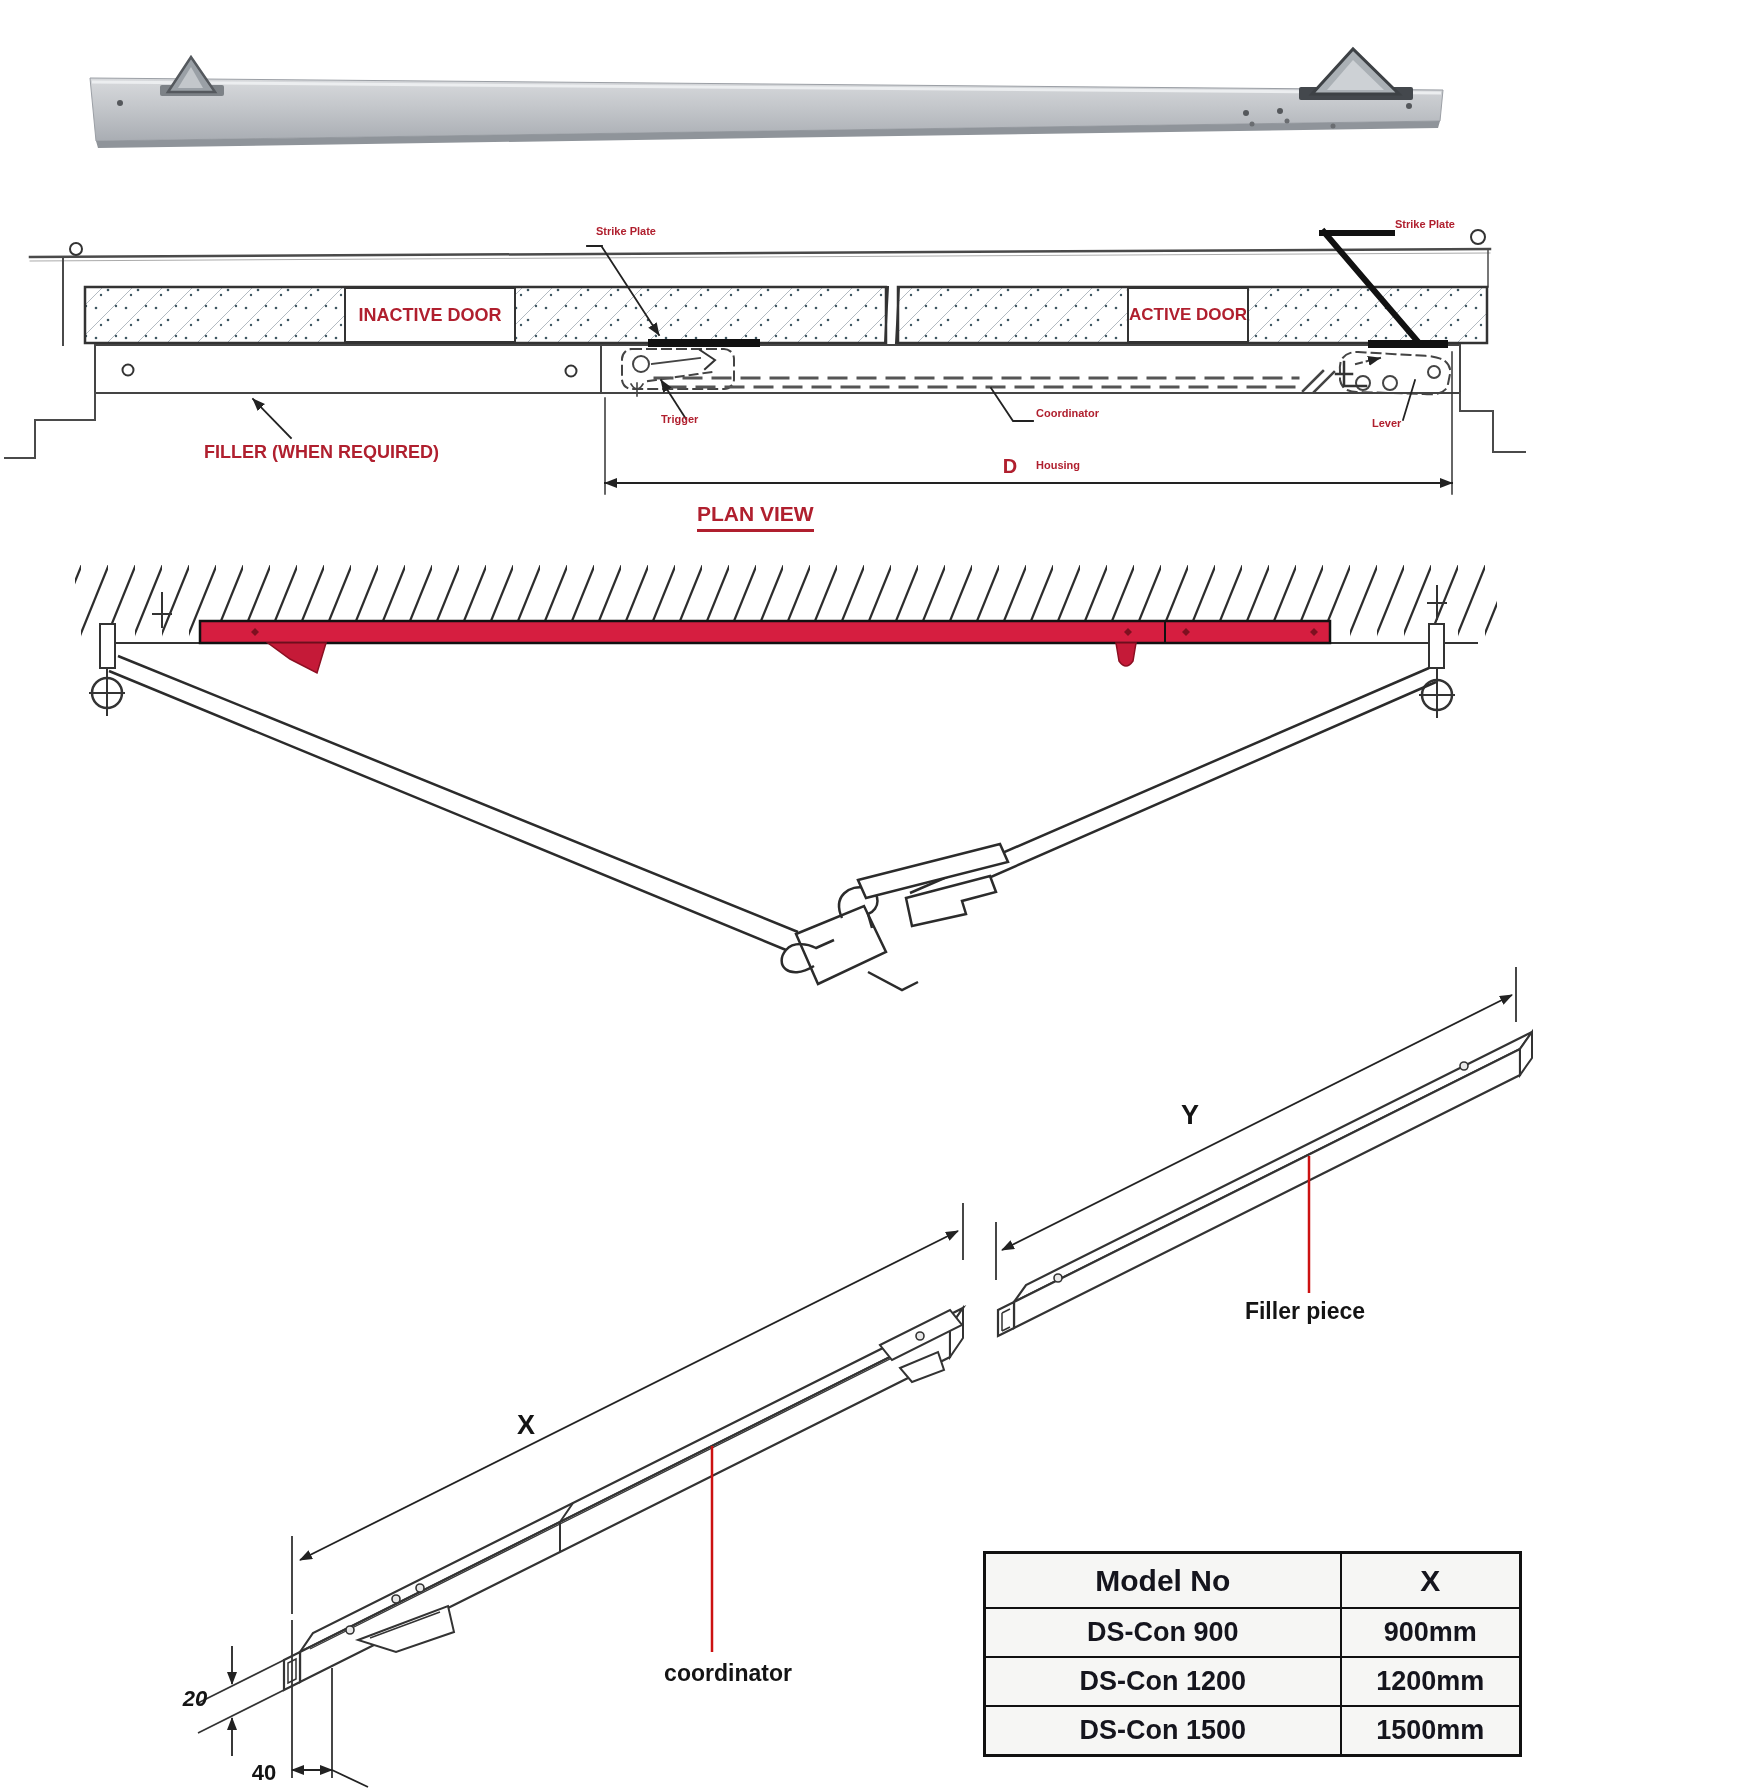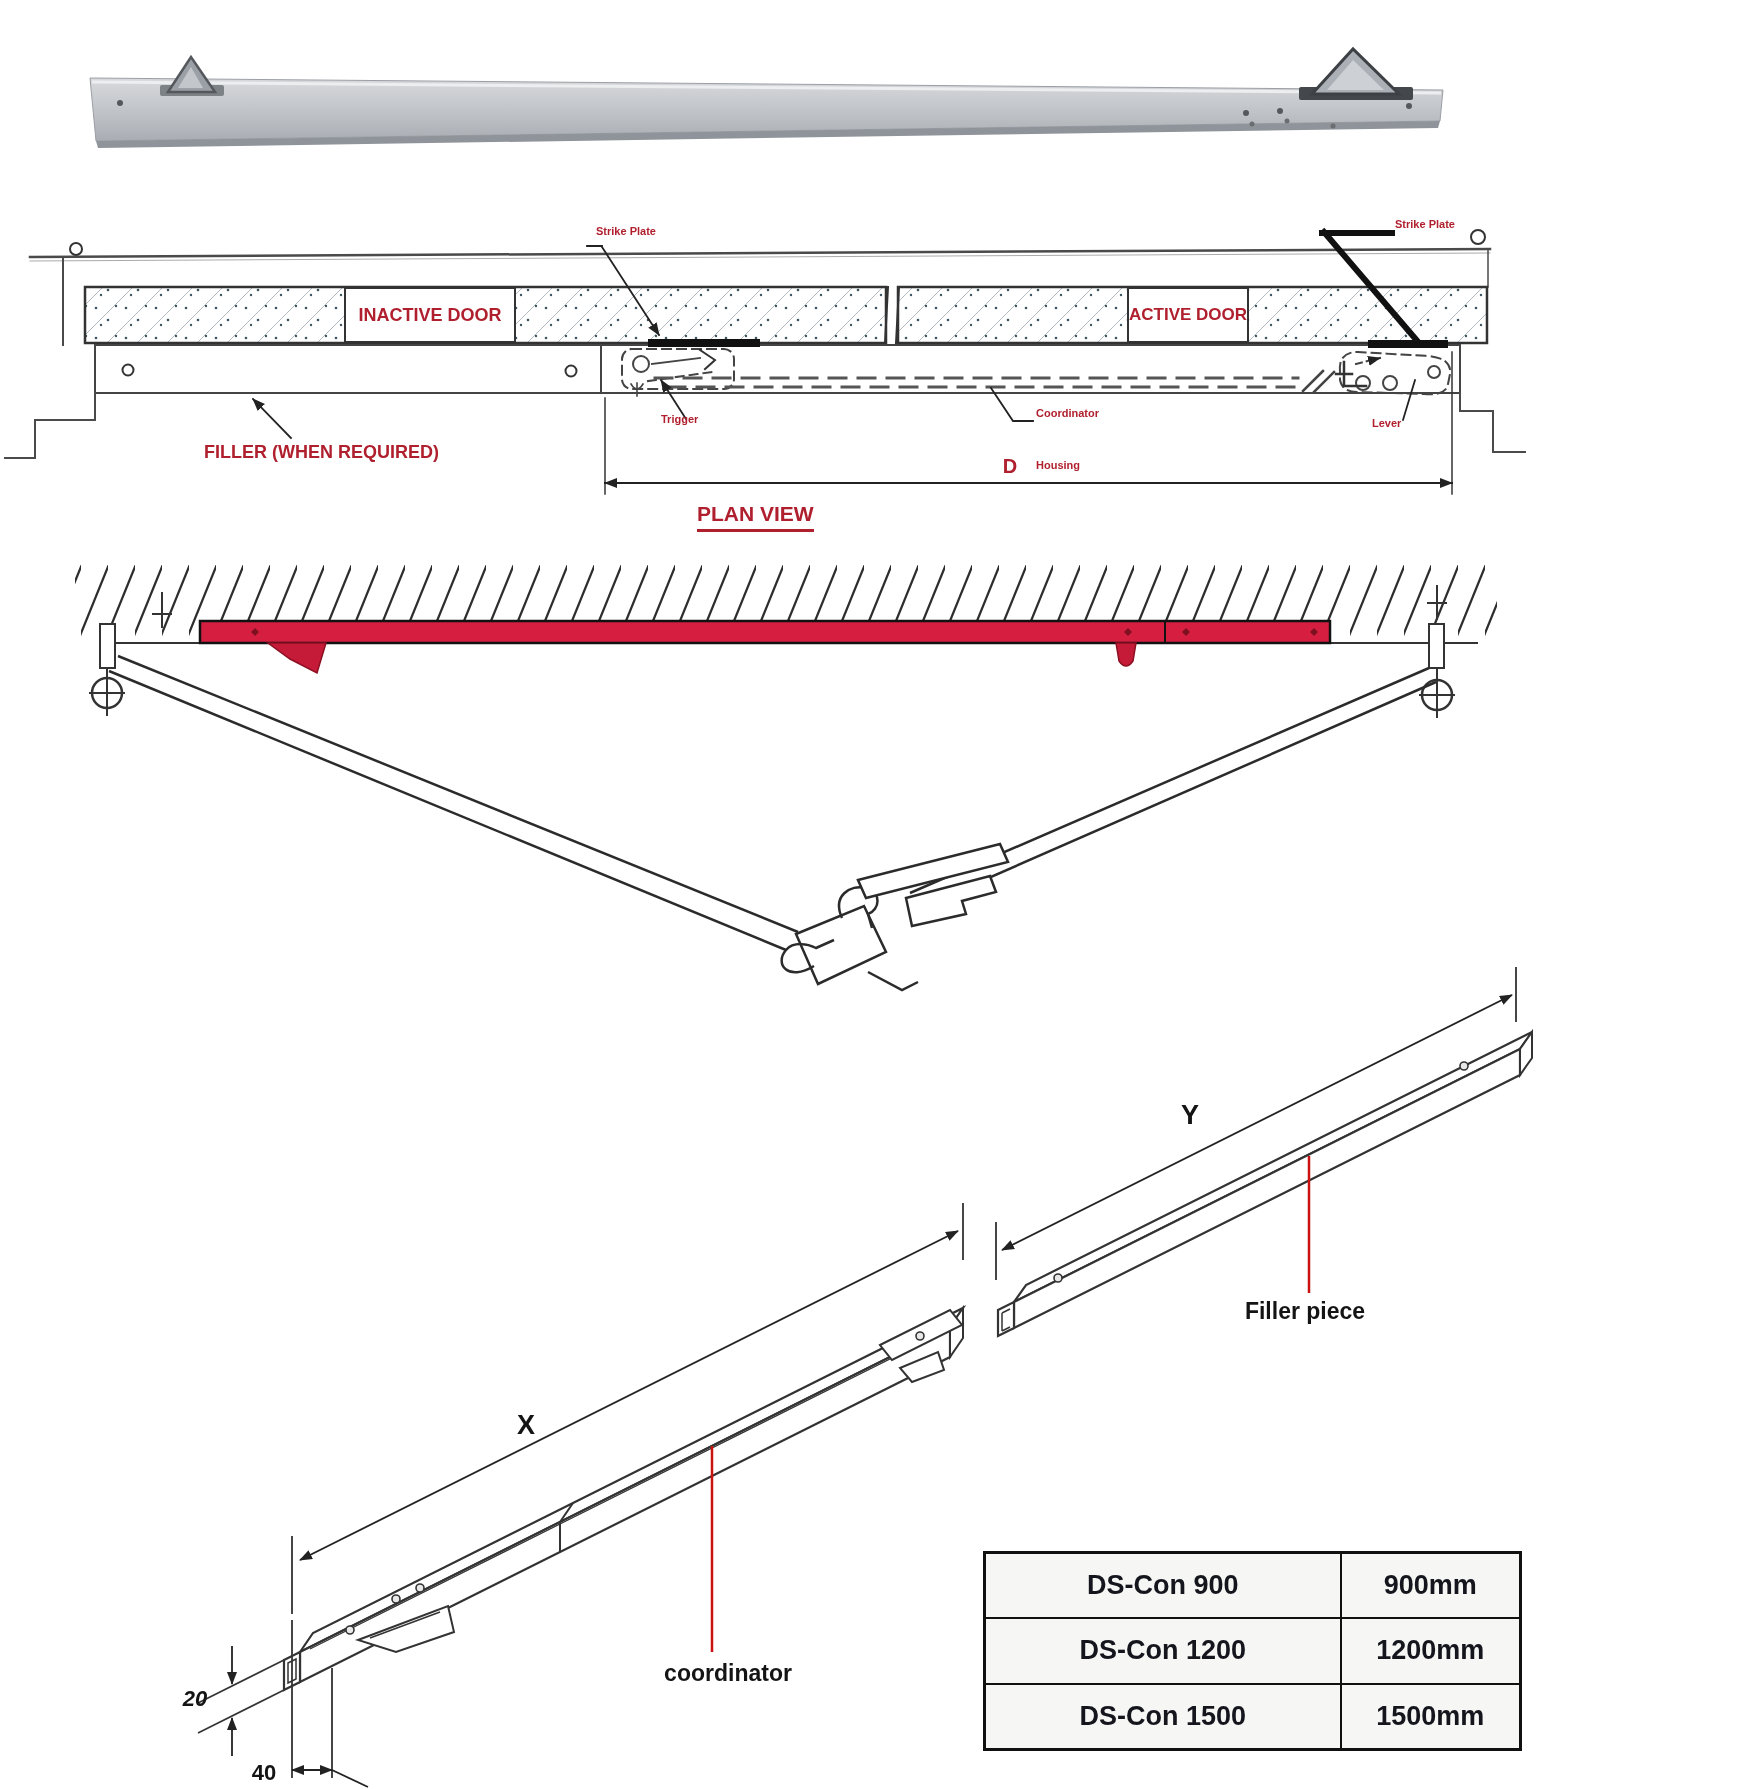--- a/index.html
+++ b/index.html
@@ -249,20 +249,24 @@
   <div class="dimlbl ctr" style="left:264px;top:1760px;font-size:22px;">40</div>
   <div class="dimlbl ctr" style="left:728px;top:1660px;font-size:23px;">coordinator</div>
   <div class="dimlbl ctr" style="left:1305px;top:1298px;font-size:23px;">Filler piece</div>
 
   <table class="model-table">
     <colgroup>
         <col class="col-model">
         <col class="col-x">
       </colgroup>
     <tbody>
+        <tr>
+      <th>Model No</th>
+      <th>X</th>
+    </tr>
     <tr>
       <td>DS-Con 900</td>
       <td>900mm</td>
     </tr>
     <tr>
       <td>DS-Con 1200</td>
       <td>1200mm</td>
     </tr>
     <tr>
       <td>DS-Con 1500</td>

